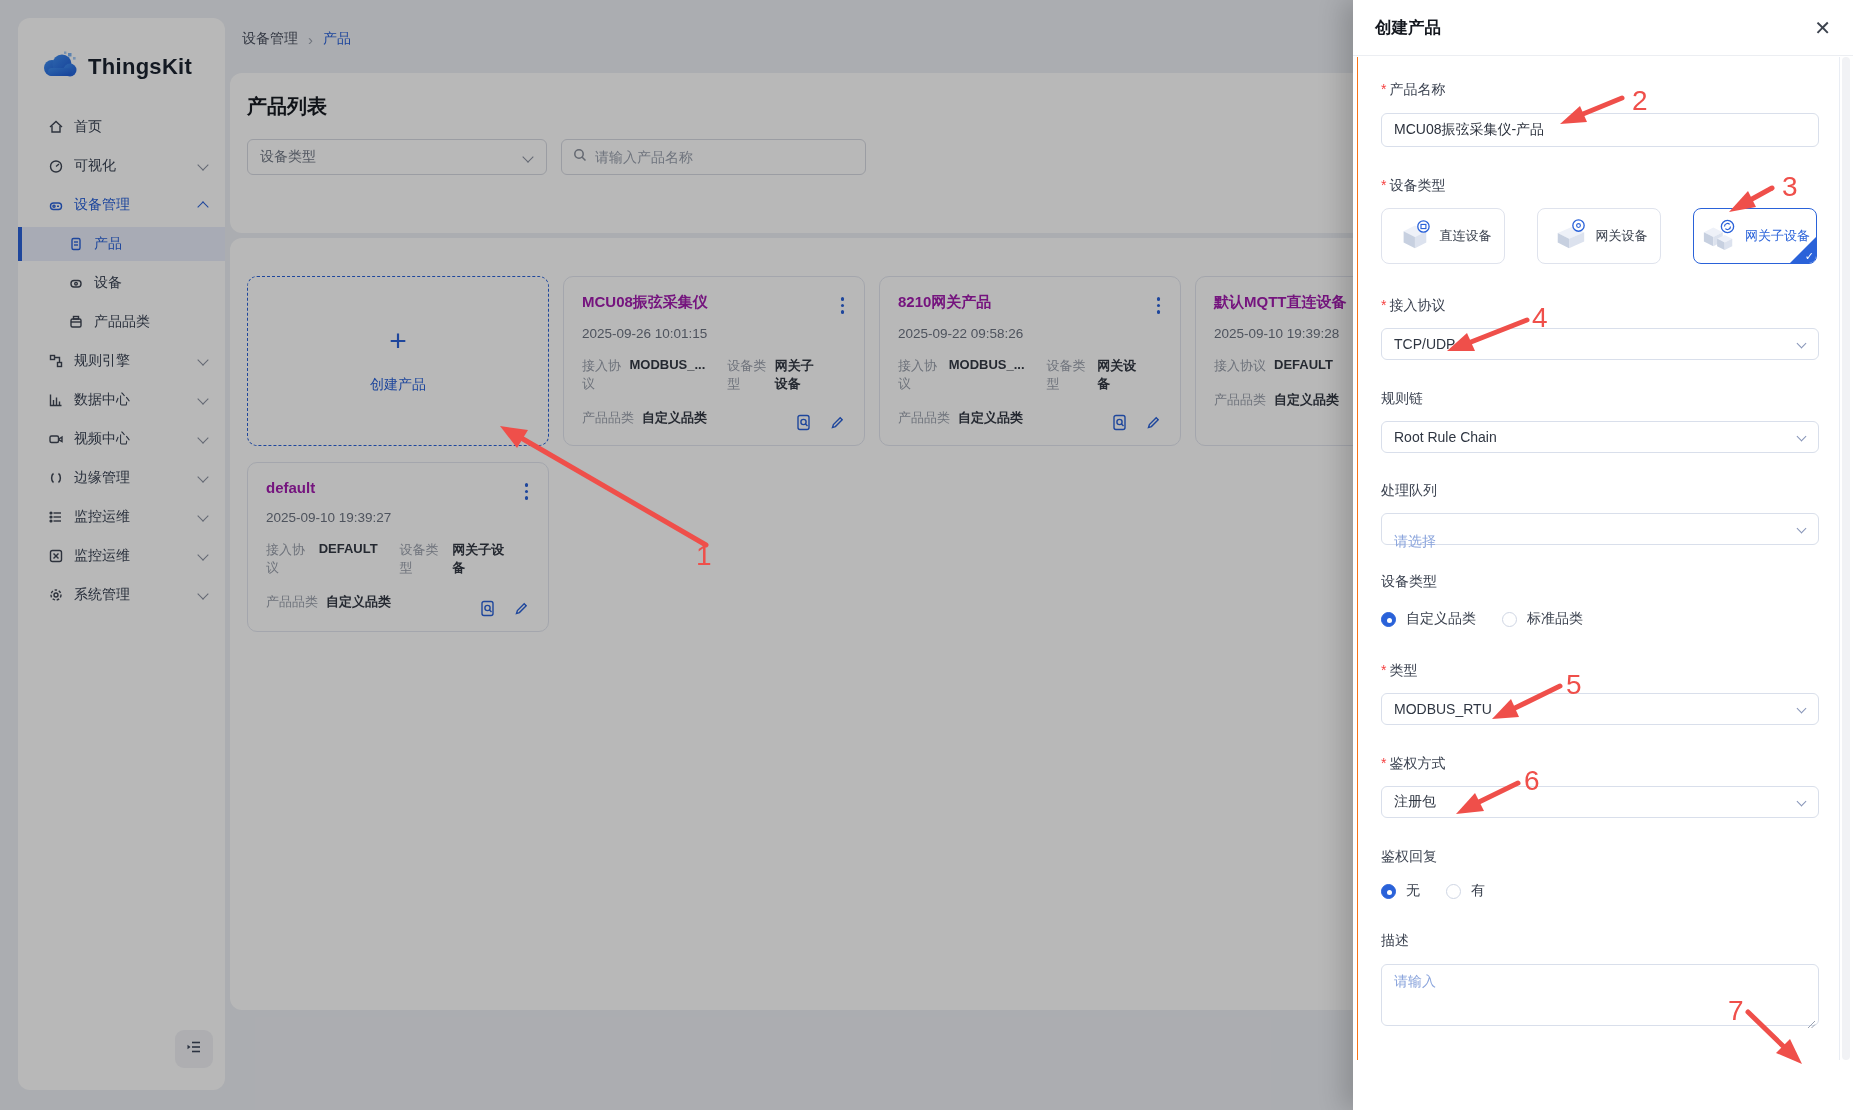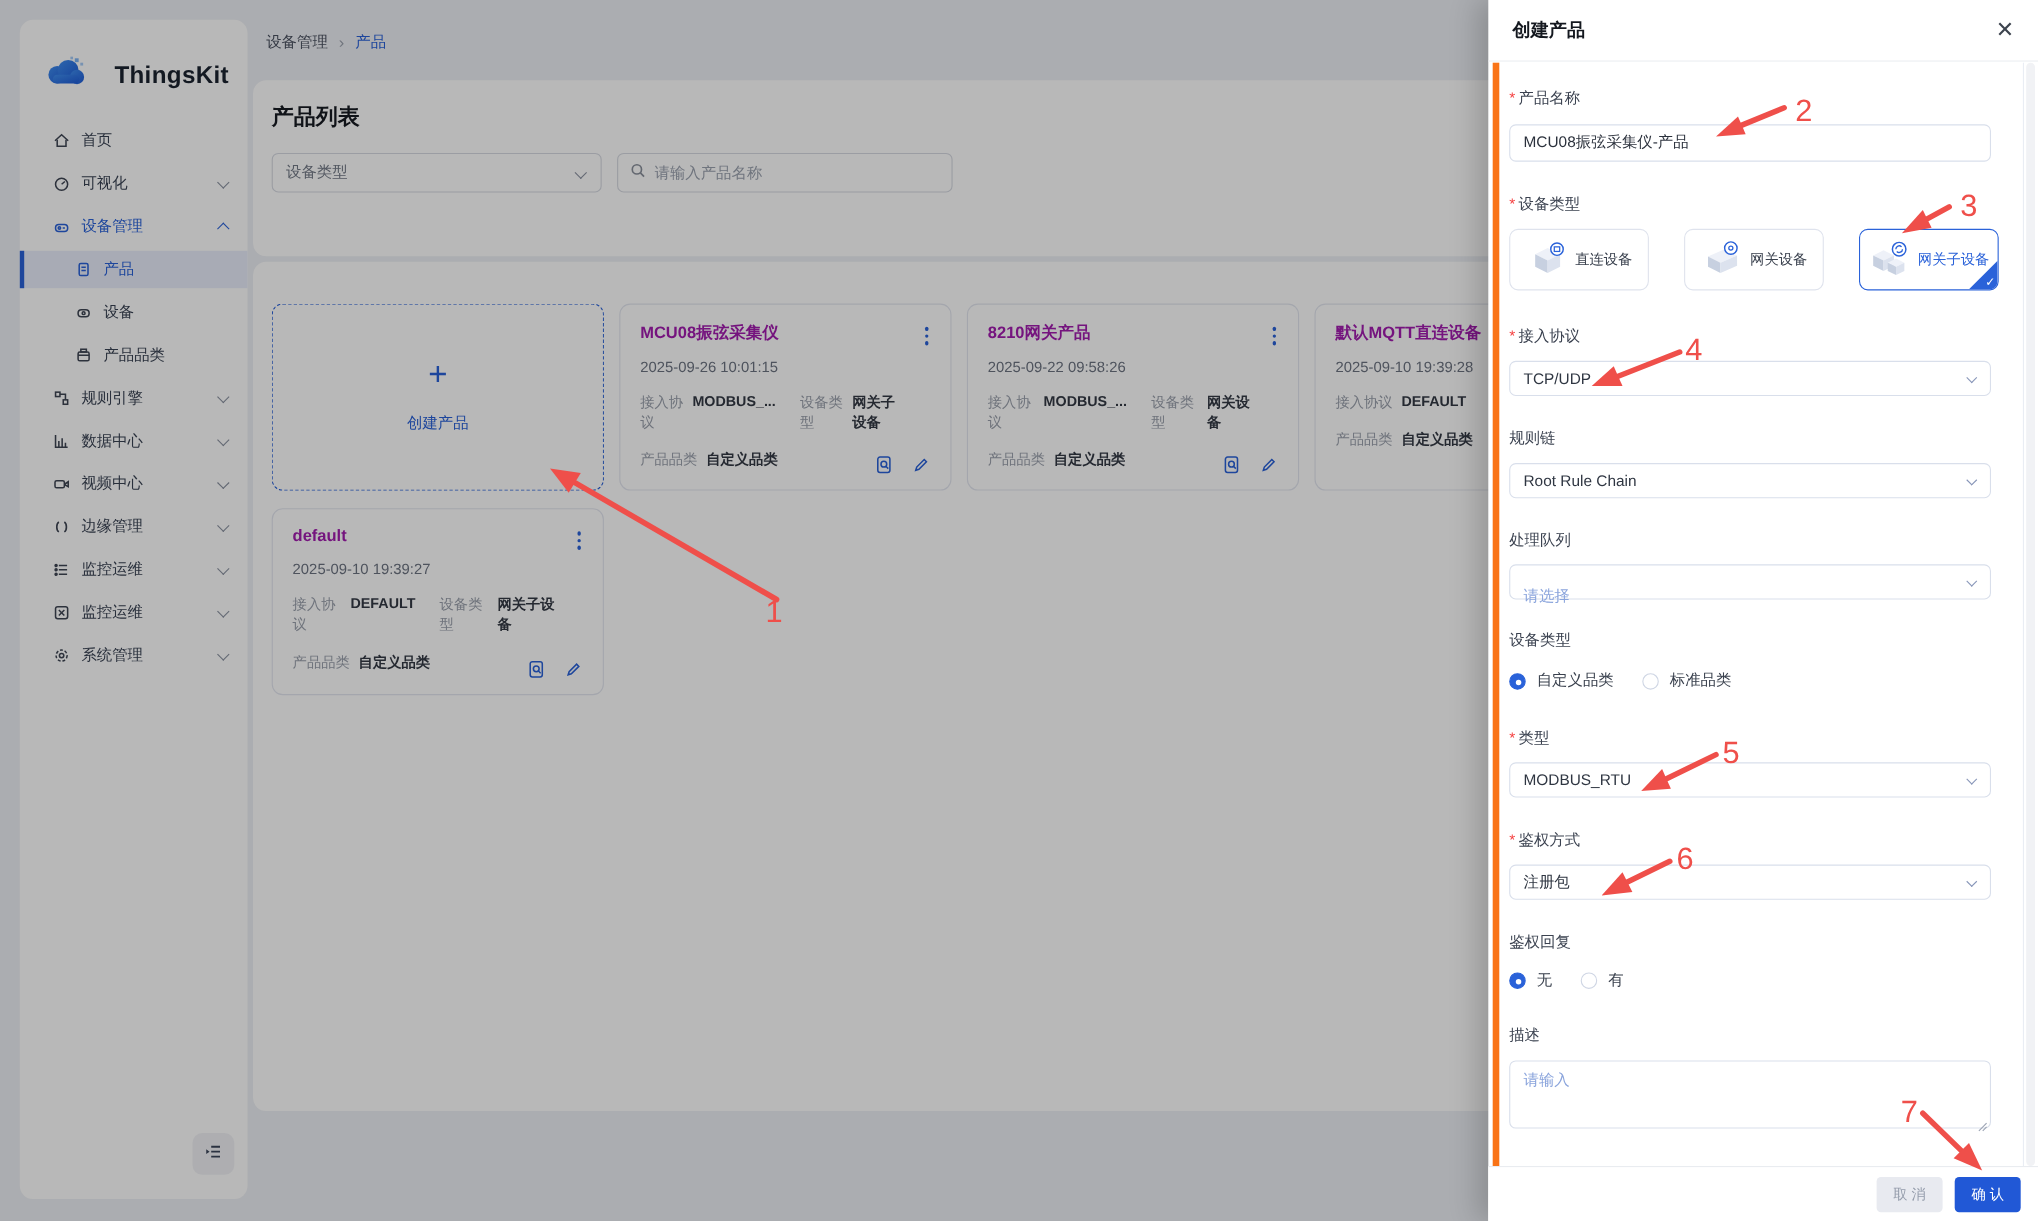--- a/index.html
+++ b/index.html
@@ -3,21 +3,21 @@
 <meta charset="utf-8">
 <style>
   * { margin:0; padding:0; box-sizing:border-box; }
   html,body { width:1853px; height:1110px; }
   body { font-family:"Liberation Sans","DejaVu Sans",sans-serif; background:#eef0f5; overflow:hidden; }
   .canvas { position:relative; width:1853px; height:1110px; }
 
   
   .sidebar { position:absolute; left:18px; top:18px; width:207px; height:1072px;
              background:#fff; border-radius:12px; z-index:10; }
-  .logo { display:flex; align-items:center; gap:24px; padding:32px 0 0 22px; }
+  .logo { display:flex; align-items:center; gap:8px; padding:32px 0 0 22px; }
   .logo-text { font-size:22px; font-weight:600; color:#1b2330; letter-spacing:.3px; }
   .nav { margin-top:26px; }
   .nav-item { position:relative; display:flex; align-items:center; gap:10px; height:34px;
               margin:0 0 5px 0; padding-left:30px; font-size:14px; color:#3a4354; cursor:pointer; }
   .nav-item .nico { display:flex; width:16px; height:16px; color:#3f4654; }
   .nav-item.sub { padding-left:50px; }
   .nav-item.blue, .nav-item.blue .nico { color:#2a62d9; }
   .nav-item.active { background:#e9eefb; color:#2a62d9; }
   .nav-item.active .nico { color:#2a62d9; }
   .nav-item.active::before { content:""; position:absolute; left:0; top:0; width:4px; height:34px; background:#2a62d9; }
@@ -66,21 +66,21 @@
   .overlay { position:absolute; inset:0; background:rgba(0,0,0,.28); z-index:40; }
 
   
   .drawer { position:absolute; right:0; top:0; width:500px; height:1110px; background:#fff; z-index:50;
             box-shadow:-10px 0 24px rgba(0,0,0,.18); }
   .d-head { height:56px; display:flex; align-items:center; justify-content:space-between;
             padding:0 22px; border-bottom:1px solid #eceef2; }
   .d-title { font-size:16.5px; font-weight:700; color:#14181f; }
   .d-close { font-size:20px; color:#3c434e; cursor:pointer; line-height:1; }
   .d-body { position:absolute; left:4px; right:13px; top:57px; bottom:50px;
-            border-left:6px solid #f97316; border-right:1px solid #e9edf4; padding:24px 22px 0 9px; overflow:hidden; }
+            border-left:1px solid #f97316; border-right:1px solid #e9edf4; padding:24px 22px 0 23px; overflow:hidden; }
   .d-scroll { position:absolute; right:3px; top:57px; bottom:50px; width:8px; background:#f1f2f5; border-radius:4px; z-index:51;}
   .lbl { font-size:14px; color:#3b4250; height:20px; }
   .lbl.req::before { content:"*"; color:#f53f3f; margin-right:3px; }
   .inp { margin:12px 0 0 0; height:34px; width:438px; border:1px solid #d9dfeb; border-radius:6px;
          padding:0 12px; font-size:14px; color:#2b313c; outline:none; font-family:inherit; }
   .sel { margin-top:11px; height:32px; width:438px; border:1px solid #d9dfeb; border-radius:6px; background:#fff;
          display:flex; align-items:center; padding:0 12px; font-size:14px; color:#2f3642; position:relative; cursor:pointer;}
   .sel .chev { right:13px; top:11px; border-color:#8795b8; width:7px; height:7px;}
   .sel .ph { color:#8aa4dc;margin-top:25px; }
   .gap30{margin-top:30px;} .gap33{margin-top:33px;} .gap29{margin-top:29px;} .gap28{margin-top:28px;}
@@ -565,24 +565,20 @@
       <div class="lbl gap30">描述</div>
       <div class="ta-wrap">
         <textarea class="d-textarea" placeholder="请输入" style=""></textarea>
         <span class="ta-grip"><svg width="9" height="9" viewBox="0 0 9 9">
               <line x1="1" y1="8" x2="8" y2="1" stroke="#9aa2b2" stroke-width="1"></line>
               <line x1="4.5" y1="8" x2="8" y2="4.5" stroke="#9aa2b2" stroke-width="1"></line>
             </svg></span>
       </div>
     </div>
 
-    <div class="d-foot">
-      <button class="btn ghost">取 消</button>
-      <button class="btn primary">确 认</button>
-    </div>
   </aside>
 
   <svg class="annot" width="1853" height="1110" viewBox="0 0 1853 1110">
     <g>
       <line x1="706" y1="545" x2="523" y2="439"></line>
       <polygon points="500,426 528,430 517,448"></polygon>
       <text x="696" y="565">1</text>
     </g>
     <g>
       <line x1="1622" y1="98" x2="1583" y2="114"></line>

